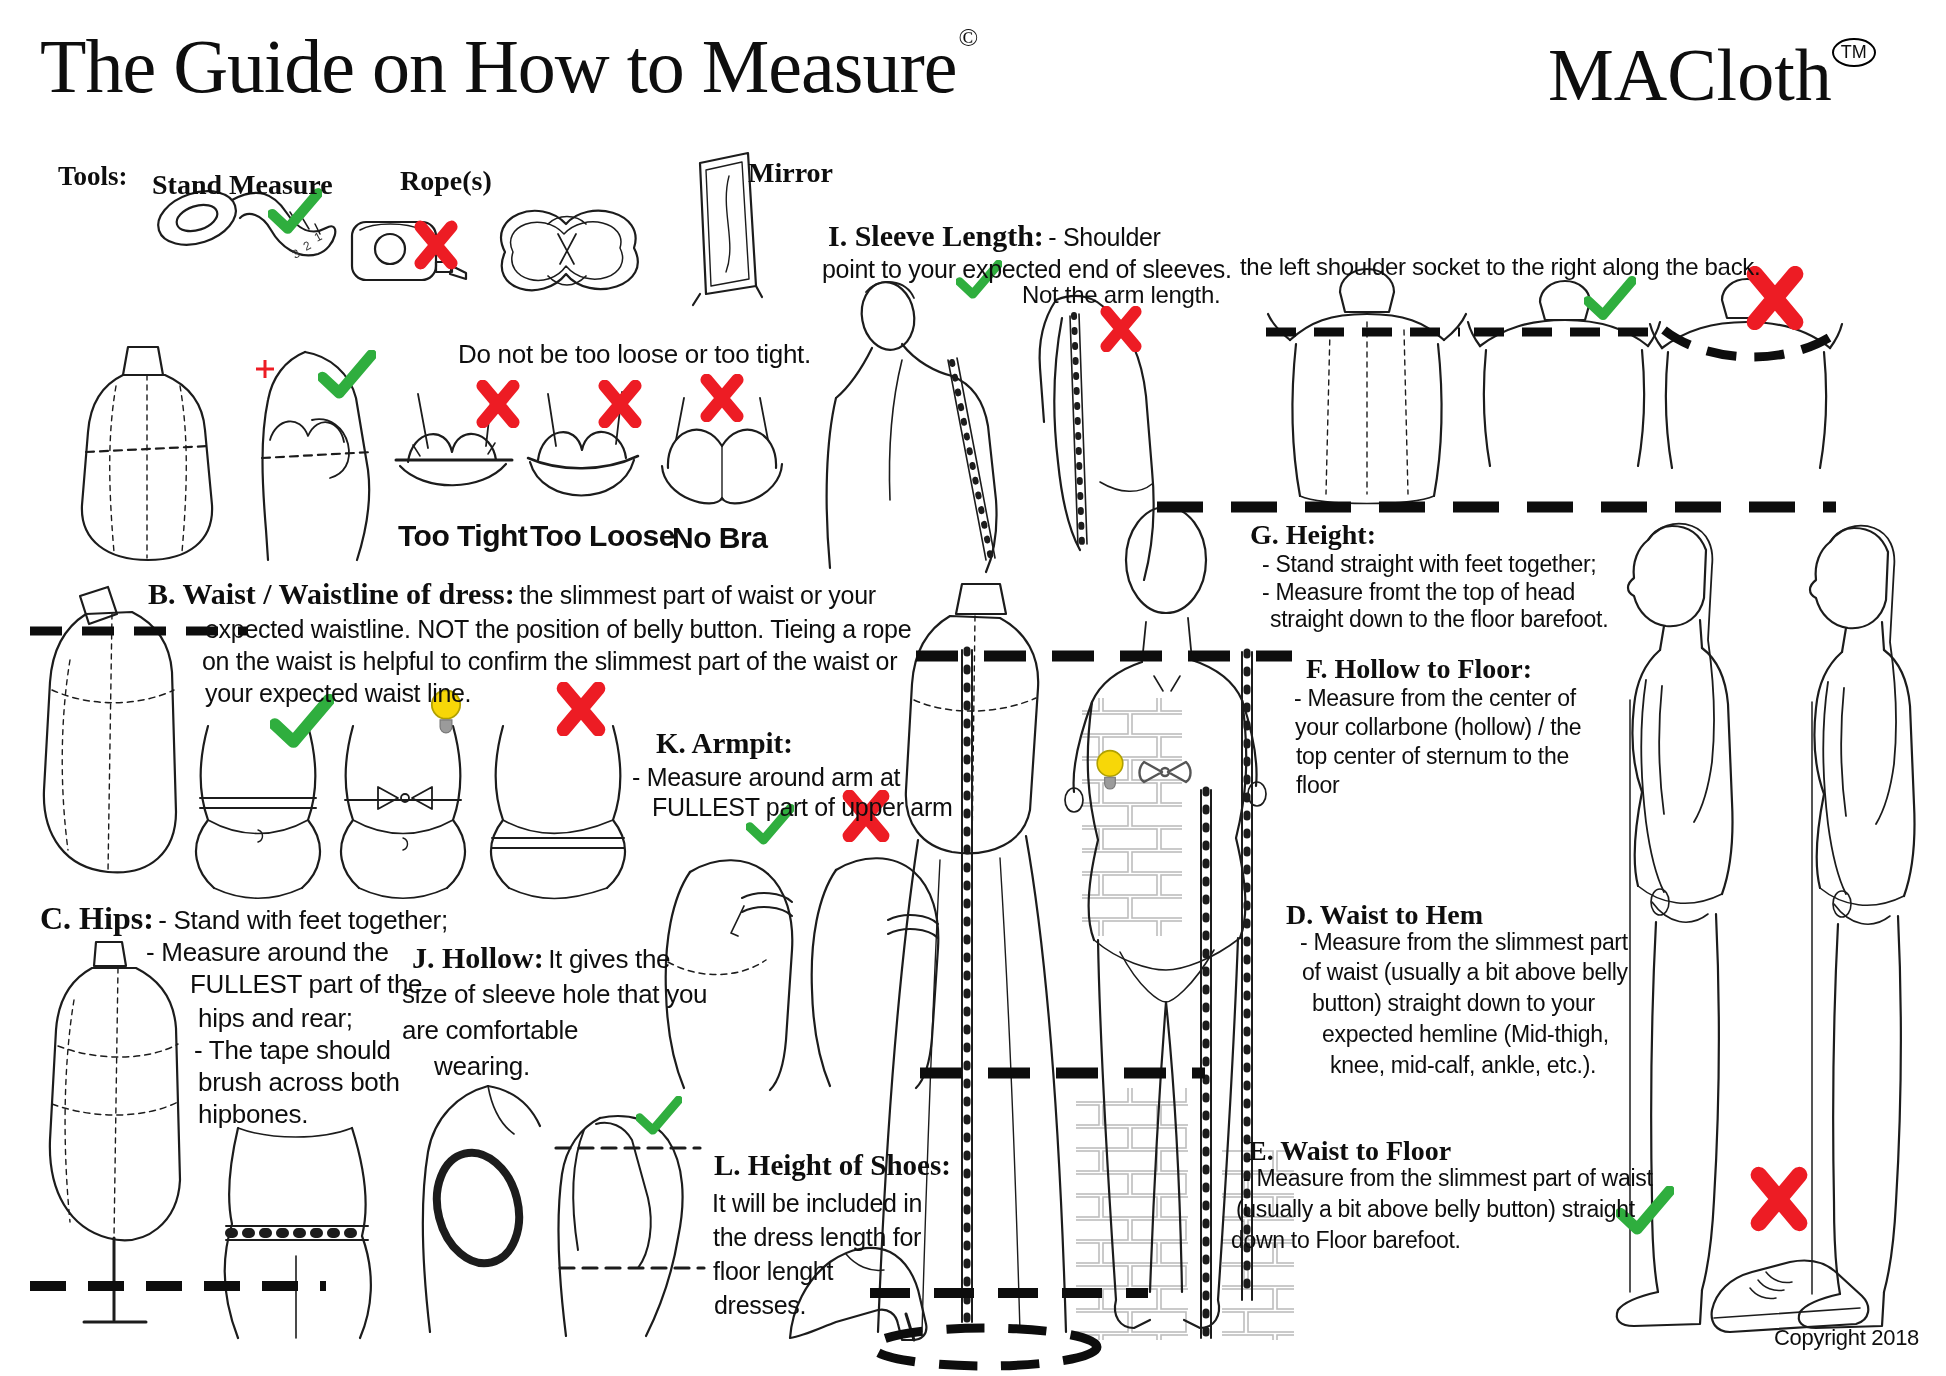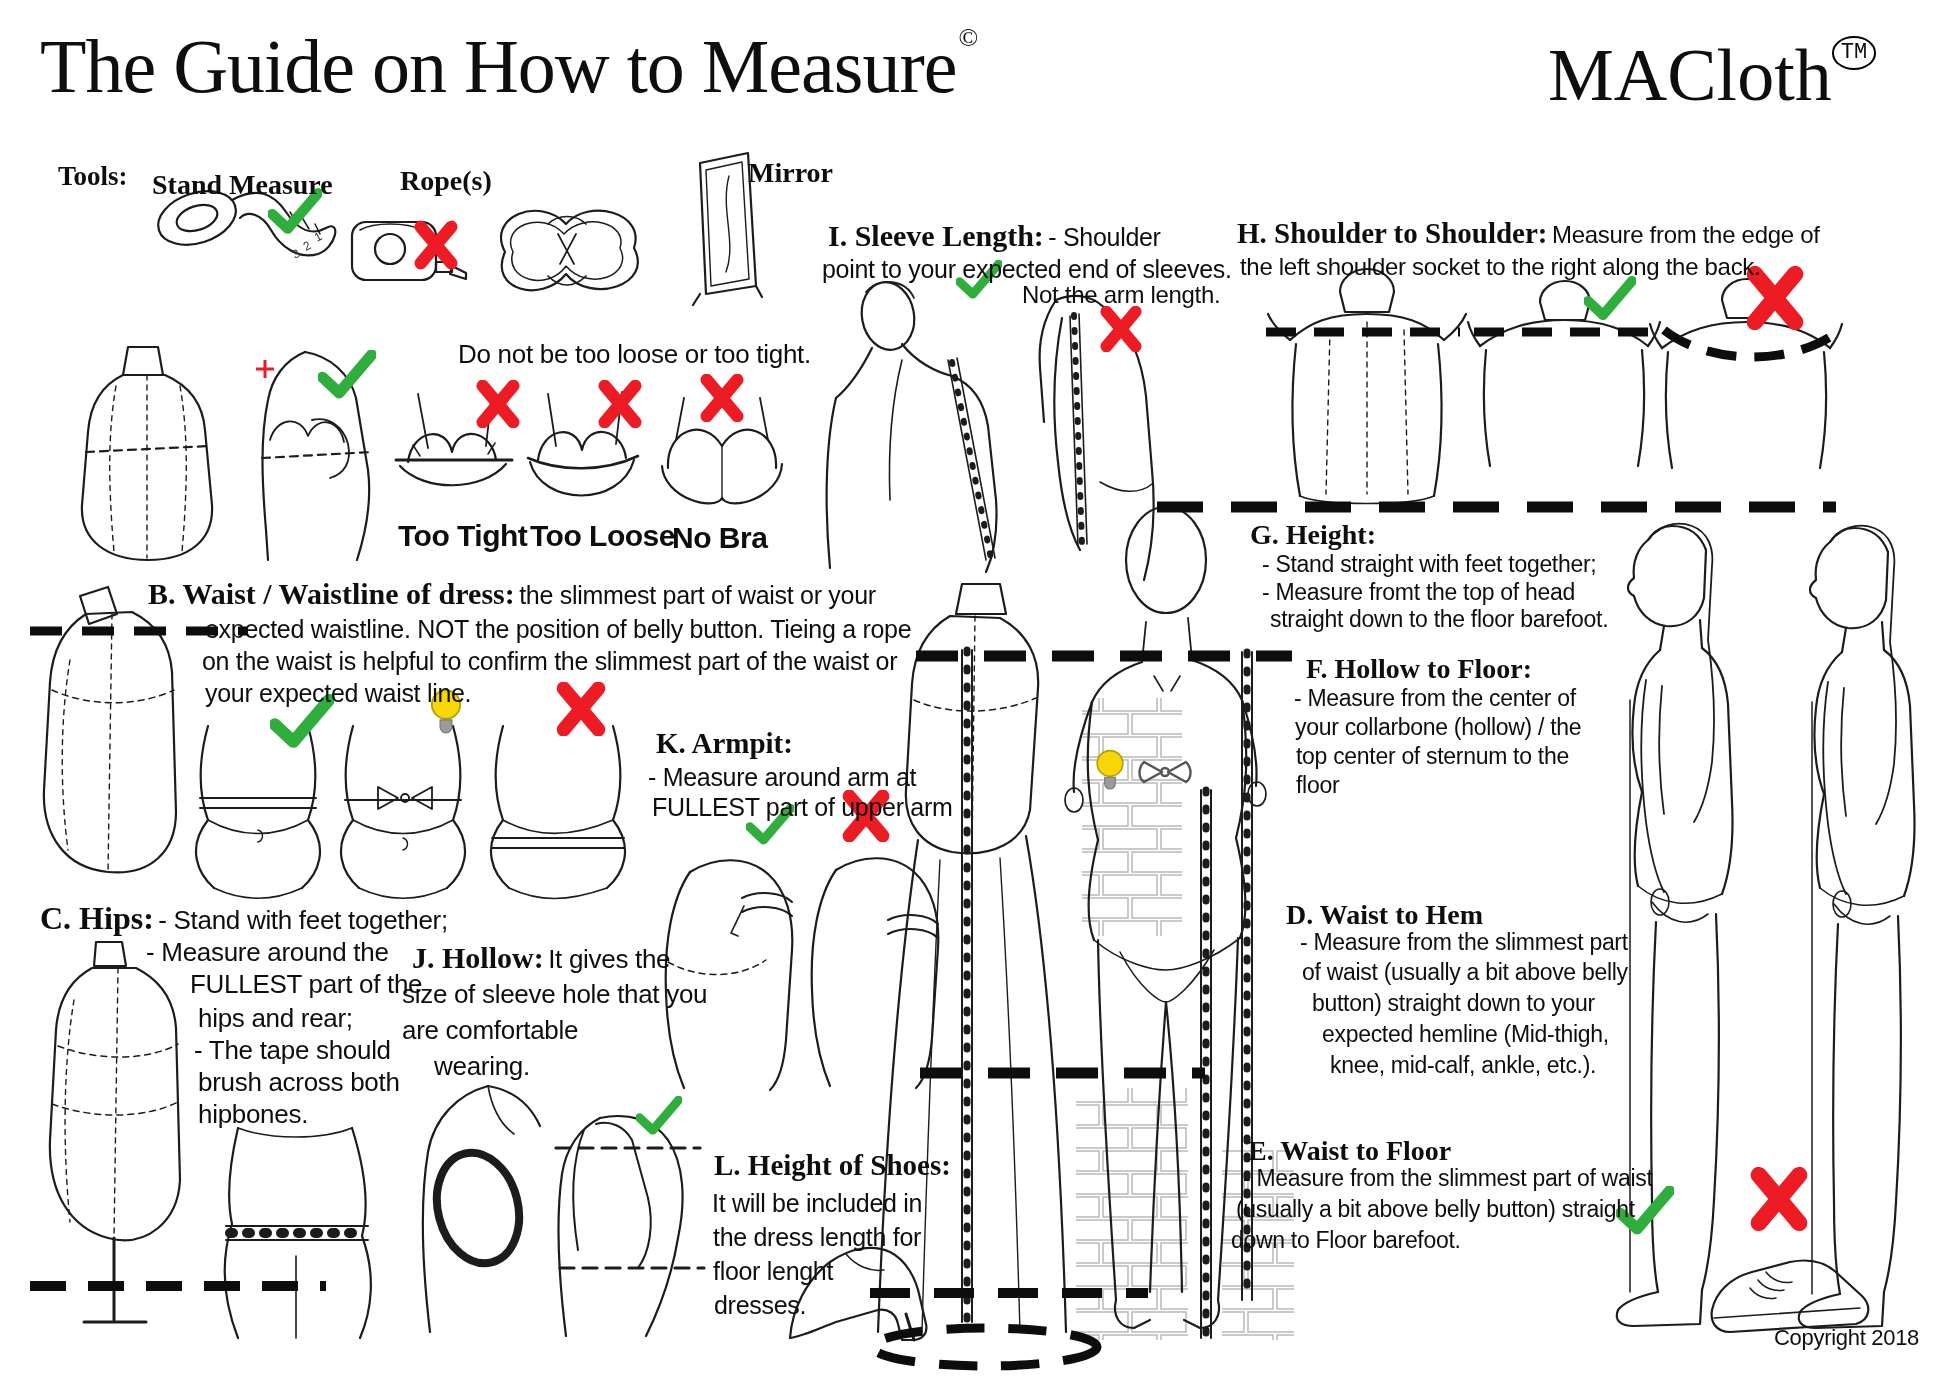--- a/index.html
+++ b/index.html
@@ -8,22 +8,22 @@
   .tx{position:absolute;white-space:nowrap;line-height:1.08;}
   .hd{font-family:"Liberation Serif",serif;font-weight:700;}
   .bd{font-family:"Liberation Sans",sans-serif;letter-spacing:-0.3px;}
   .s23{font-size:23px}.s24{font-size:24px}.s25{font-size:25px}.s26{font-size:26px}
   .h28{font-size:28px}.h29{font-size:29px}.h30{font-size:30px}.h32{font-size:32px}
   .title{font-family:"Liberation Serif",serif;font-size:76px;font-weight:400;
          transform:scaleX(0.93);transform-origin:left top;letter-spacing:-1px;}
   .supmark{font-size:26px;vertical-align:46px;margin-left:2px;}
   .brand{font-family:"Liberation Serif",serif;font-size:74px;font-weight:400;}
   .tmoval{display:inline-block;border:2.5px solid #000;border-radius:50%;
-          font-size:22px;font-weight:400;padding:3px 7px;transform:translateY(-42px);
-          font-family:Liberation Mono, monospace;}
+          font-size:18px;font-weight:400;padding:3px 7px;transform:translateY(-42px);
+          font-family:Liberation Sans, sans-serif;}
   .blbl{font-weight:700;font-size:30px;letter-spacing:-0.5px;}
   .ico{position:absolute;}
   svg.art{position:absolute;left:0;top:0;}
 </style>
 </head>
 <body>
 
 <div class="page">
 
 <svg class="art" width="1946" height="1376" viewBox="0 0 1946 1376">
@@ -372,42 +372,38 @@
 <div class="tx hd" style="left:400px;top:166px;font-size:28px">Rope(s)</div>
 <div class="tx hd" style="left:748px;top:158px;font-size:28px">Mirror</div>
 
 <div class="tx" style="left:828px;top:220px">
   <span class="hd h30">I. Sleeve Length:</span>
   <span class="bd s25">- Shoulder</span>
 </div>
 <div class="tx bd s25" style="left:822px;top:256px">point to your expected end of sleeves.</div>
 <div class="tx bd s24" style="left:1022px;top:282px">Not the arm length.</div>
 
-<div class="tx" style="left:1237px;top:218px">
-  <span class="hd h29">H. Shoulder to Shoulder:</span>
-  <span class="bd s24">Measure from the edge of</span>
-</div>
 <div class="tx bd s24" style="left:1240px;top:254px">the left shoulder socket to the right along the back.</div>
 
 <div class="tx bd s26" style="left:458px;top:340px;width:352px;text-align:right">Do not be too loose or too tight.</div>
 
 <div class="tx blbl" style="left:398px;top:520px">Too Tight</div>
 <div class="tx blbl" style="left:530px;top:520px">Too Loose</div>
 <div class="tx blbl" style="left:672px;top:522px">No Bra</div>
 
 <div class="tx" style="left:148px;top:578px">
   <span class="hd h30">B. Waist / Waistline of dress:</span>
   <span class="bd s25">the slimmest part of waist or your</span>
 </div>
 <div class="tx bd s25" style="left:205px;top:616px">expected waistline. NOT the position of belly button. Tieing a rope</div>
 <div class="tx bd s25" style="left:202px;top:648px">on the waist is helpful to confirm the slimmest part of the waist or</div>
 <div class="tx bd s25" style="left:205px;top:680px">your expected waist line.</div>
 
 <div class="tx hd h29" style="left:656px;top:728px">K. Armpit:</div>
-<div class="tx bd s25" style="left:648px;top:764px">- Measure around arm at</div>
+<div class="tx bd s25" style="left:632px;top:764px">- Measure around arm at</div>
 <div class="tx bd s25" style="left:652px;top:794px">FULLEST part of upper arm</div>
 
 <div class="tx hd h28" style="left:1250px;top:520px">G. Height:</div>
 <div class="tx bd s23" style="left:1262px;top:552px">- Stand straight with feet together;</div>
 <div class="tx bd s23" style="left:1262px;top:580px">- Measure fromt the top of head</div>
 <div class="tx bd s23" style="left:1270px;top:607px">straight down to the  floor barefoot.</div>
 
 <div class="tx hd h28" style="left:1306px;top:654px">F. Hollow to Floor:</div>
 <div class="tx bd s23" style="left:1294px;top:686px">- Measure from the center of</div>
 <div class="tx bd s23" style="left:1295px;top:715px">your collarbone (hollow) / the</div>

